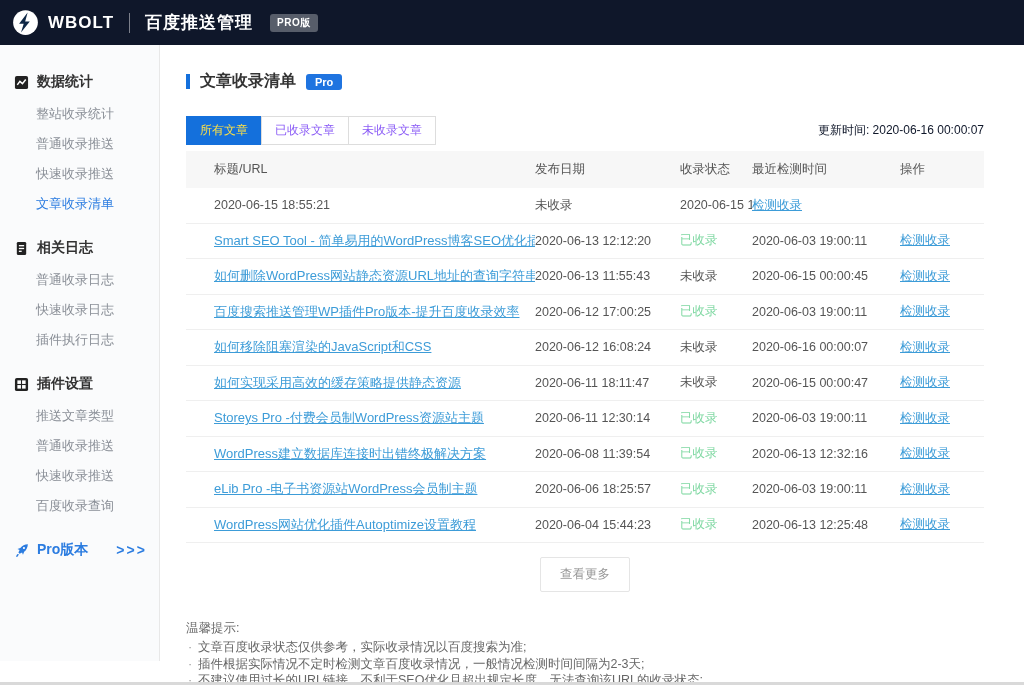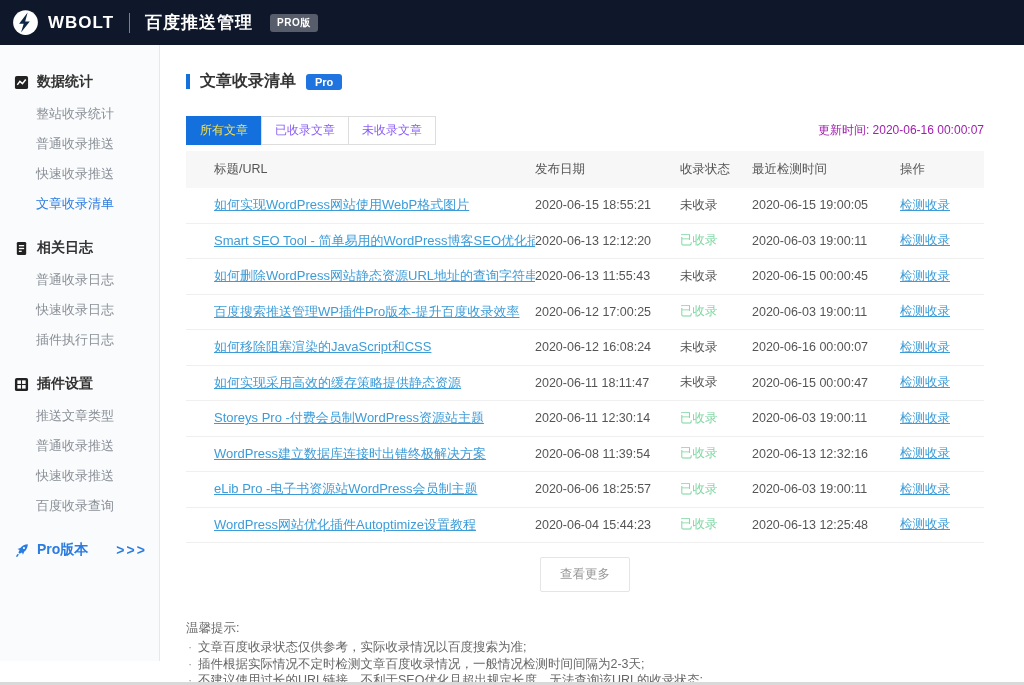--- a/index.html
+++ b/index.html
@@ -49,21 +49,21 @@
   .pro-badge { background:#1f74e0; color:#fff; font-size:11px; font-weight:bold;
     border-radius:3px; padding:2px 9px; }
 
   .tabs-row { display:flex; align-items:center; justify-content:space-between;
     margin-top:24px; }
   .tabs { display:flex; }
   .tab { font-size:12px; padding:5px 13px; background:#fff; border:1px solid #ddd;
     color:#8b5cf6; cursor:pointer; margin-left:-1px; font-family:inherit; }
   .tab:first-child { margin-left:0; }
   .tab.active { background:#1470dc; border-color:#1470dc; color:#fde047; }
-  .updated { font-size:12px; color:#a21caf; }
+  .updated { font-size:12px; color:#0f172a; }
 
   .tbl { margin-top:6px; }
   .trow { display:grid; grid-template-columns:1fr 145px 72px 148px 66px;
     align-items:center; padding:0 18px 0 28px; }
   .thead { background:#f7f7f7; height:37px; color:#999; font-size:12.5px; }
   .tr { height:35.5px; border-bottom:1px solid #efefef; }
   .cell { font-size:12.5px; color:#555; white-space:nowrap; overflow:hidden; }
   a.title-link { color:#3d9cd8; font-size:13px; text-decoration:underline; cursor:pointer; }
   a.action-link { color:#3d9cd8; font-size:12.5px; text-decoration:underline; cursor:pointer;margin-top:44px; }
   .status-no { color:#555; }
@@ -184,21 +184,20 @@
     <div class="tbl">
       <div class="trow thead">
         <span class="cell">标题/URL</span>
         <span class="cell">发布日期</span>
         <span class="cell">收录状态</span>
         <span class="cell">最近检测时间</span>
         <span class="cell">操作</span>
       </div>
       <div>
           <div class="trow tr">
-            <span class="cell"><a class="title-link">如何实现WordPress网站使用WebP格式图片</a></span>
             <span class="cell">2020-06-15 18:55:21</span>
             <span class="cell status-no">未收录</span>
             <span class="cell">2020-06-15 19:00:05</span>
             <span class="cell"><a class="action-link">检测收录</a></span>
           </div>
           <div class="trow tr">
             <span class="cell"><a class="title-link">Smart SEO Tool - 简单易用的WordPress博客SEO优化插件</a></span>
             <span class="cell">2020-06-13 12:12:20</span>
             <span class="cell status-yes">已收录</span>
             <span class="cell">2020-06-03 19:00:11</span>

